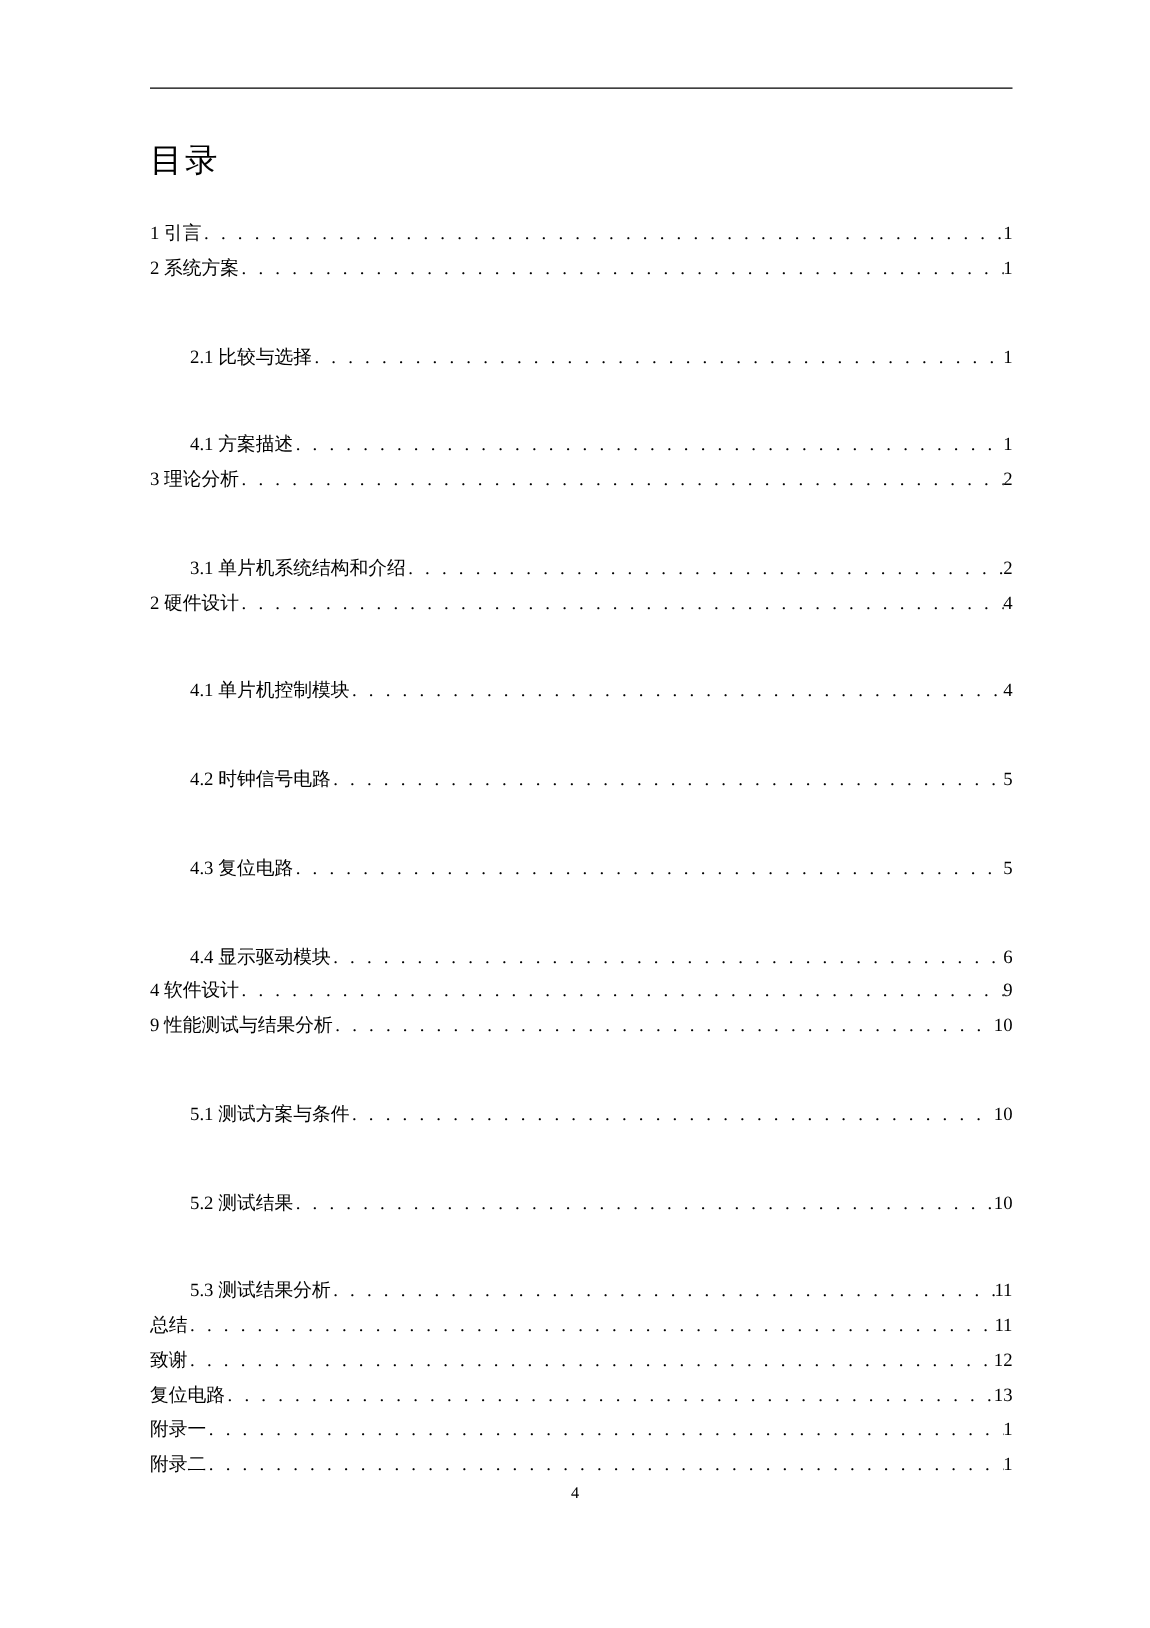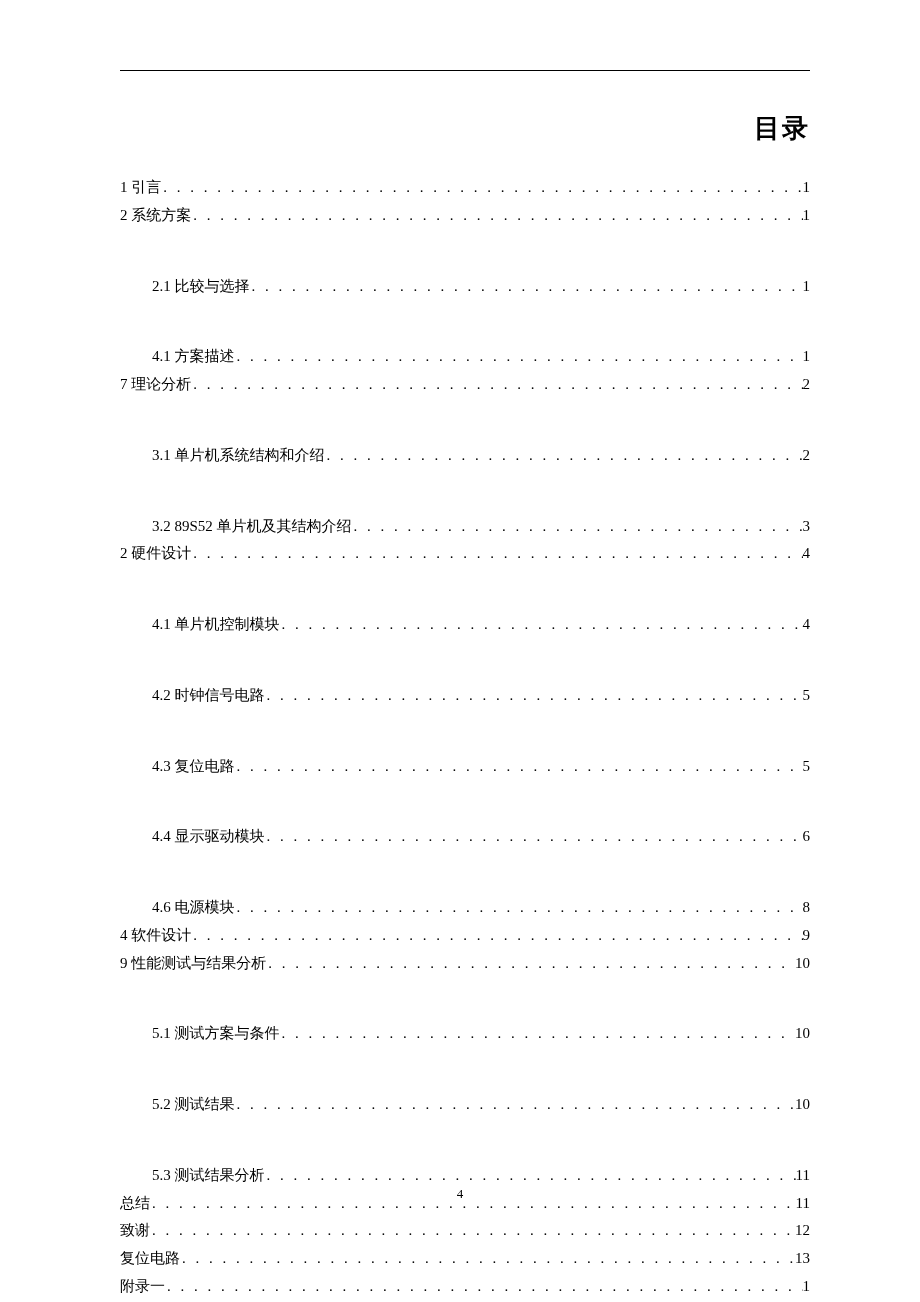--- a/index.html
+++ b/index.html
@@ -15,23 +15,23 @@
       position: relative;
     }
     .page {
       padding: 70px 110px 60px 120px;
     }
     .top-rule {
       border-top: 1.5px solid #000;
       margin-bottom: 40px;
     }
     .title {
-      text-align: right;
+      text-align: left;
       font-size: 26px;
-      font-weight: bold;
+      font-weight: normal;
       font-family: "SimHei", "黑体", sans-serif;
       margin-bottom: 28px;
       letter-spacing: 2px;
     }
     .toc {
       font-size: 15px;
       line-height: 1.85;
       color: #000;
     }
     .toc-entry {
@@ -88,33 +88,28 @@
         <span class="toc-label">2.1 比较与选择</span>
         <span class="toc-dots"></span>
         <span class="toc-page">1</span>
       </div>
       <div class="toc-entry level-2">
         <span class="toc-label">4.1 方案描述</span>
         <span class="toc-dots"></span>
         <span class="toc-page">1</span>
       </div>
       <div class="toc-entry level-1">
-        <span class="toc-label">7 理论分析</span>
+        <span class="toc-label">3 理论分析</span>
         <span class="toc-dots"></span>
         <span class="toc-page">2</span>
       </div>
       <div class="toc-entry level-2">
         <span class="toc-label">3.1 单片机系统结构和介绍</span>
         <span class="toc-dots"></span>
         <span class="toc-page">2</span>
-      </div>
-      <div class="toc-entry level-2">
-        <span class="toc-label">3.2 89S52 单片机及其结构介绍</span>
-        <span class="toc-dots"></span>
-        <span class="toc-page">3</span>
       </div>
       <div class="toc-entry level-1">
         <span class="toc-label">2 硬件设计</span>
         <span class="toc-dots"></span>
         <span class="toc-page">4</span>
       </div>
       <div class="toc-entry level-2">
         <span class="toc-label">4.1 单片机控制模块</span>
         <span class="toc-dots"></span>
         <span class="toc-page">4</span>
@@ -126,25 +121,20 @@
       </div>
       <div class="toc-entry level-2">
         <span class="toc-label">4.3 复位电路</span>
         <span class="toc-dots"></span>
         <span class="toc-page">5</span>
       </div>
       <div class="toc-entry level-2">
         <span class="toc-label">4.4 显示驱动模块</span>
         <span class="toc-dots"></span>
         <span class="toc-page">6</span>
-      </div>
-      <div class="toc-entry level-2">
-        <span class="toc-label">4.6 电源模块</span>
-        <span class="toc-dots"></span>
-        <span class="toc-page">8</span>
       </div>
       <div class="toc-entry level-1">
         <span class="toc-label">4 软件设计</span>
         <span class="toc-dots"></span>
         <span class="toc-page">9</span>
       </div>
       <div class="toc-entry level-1">
         <span class="toc-label">9 性能测试与结果分析</span>
         <span class="toc-dots"></span>
         <span class="toc-page">10</span>

